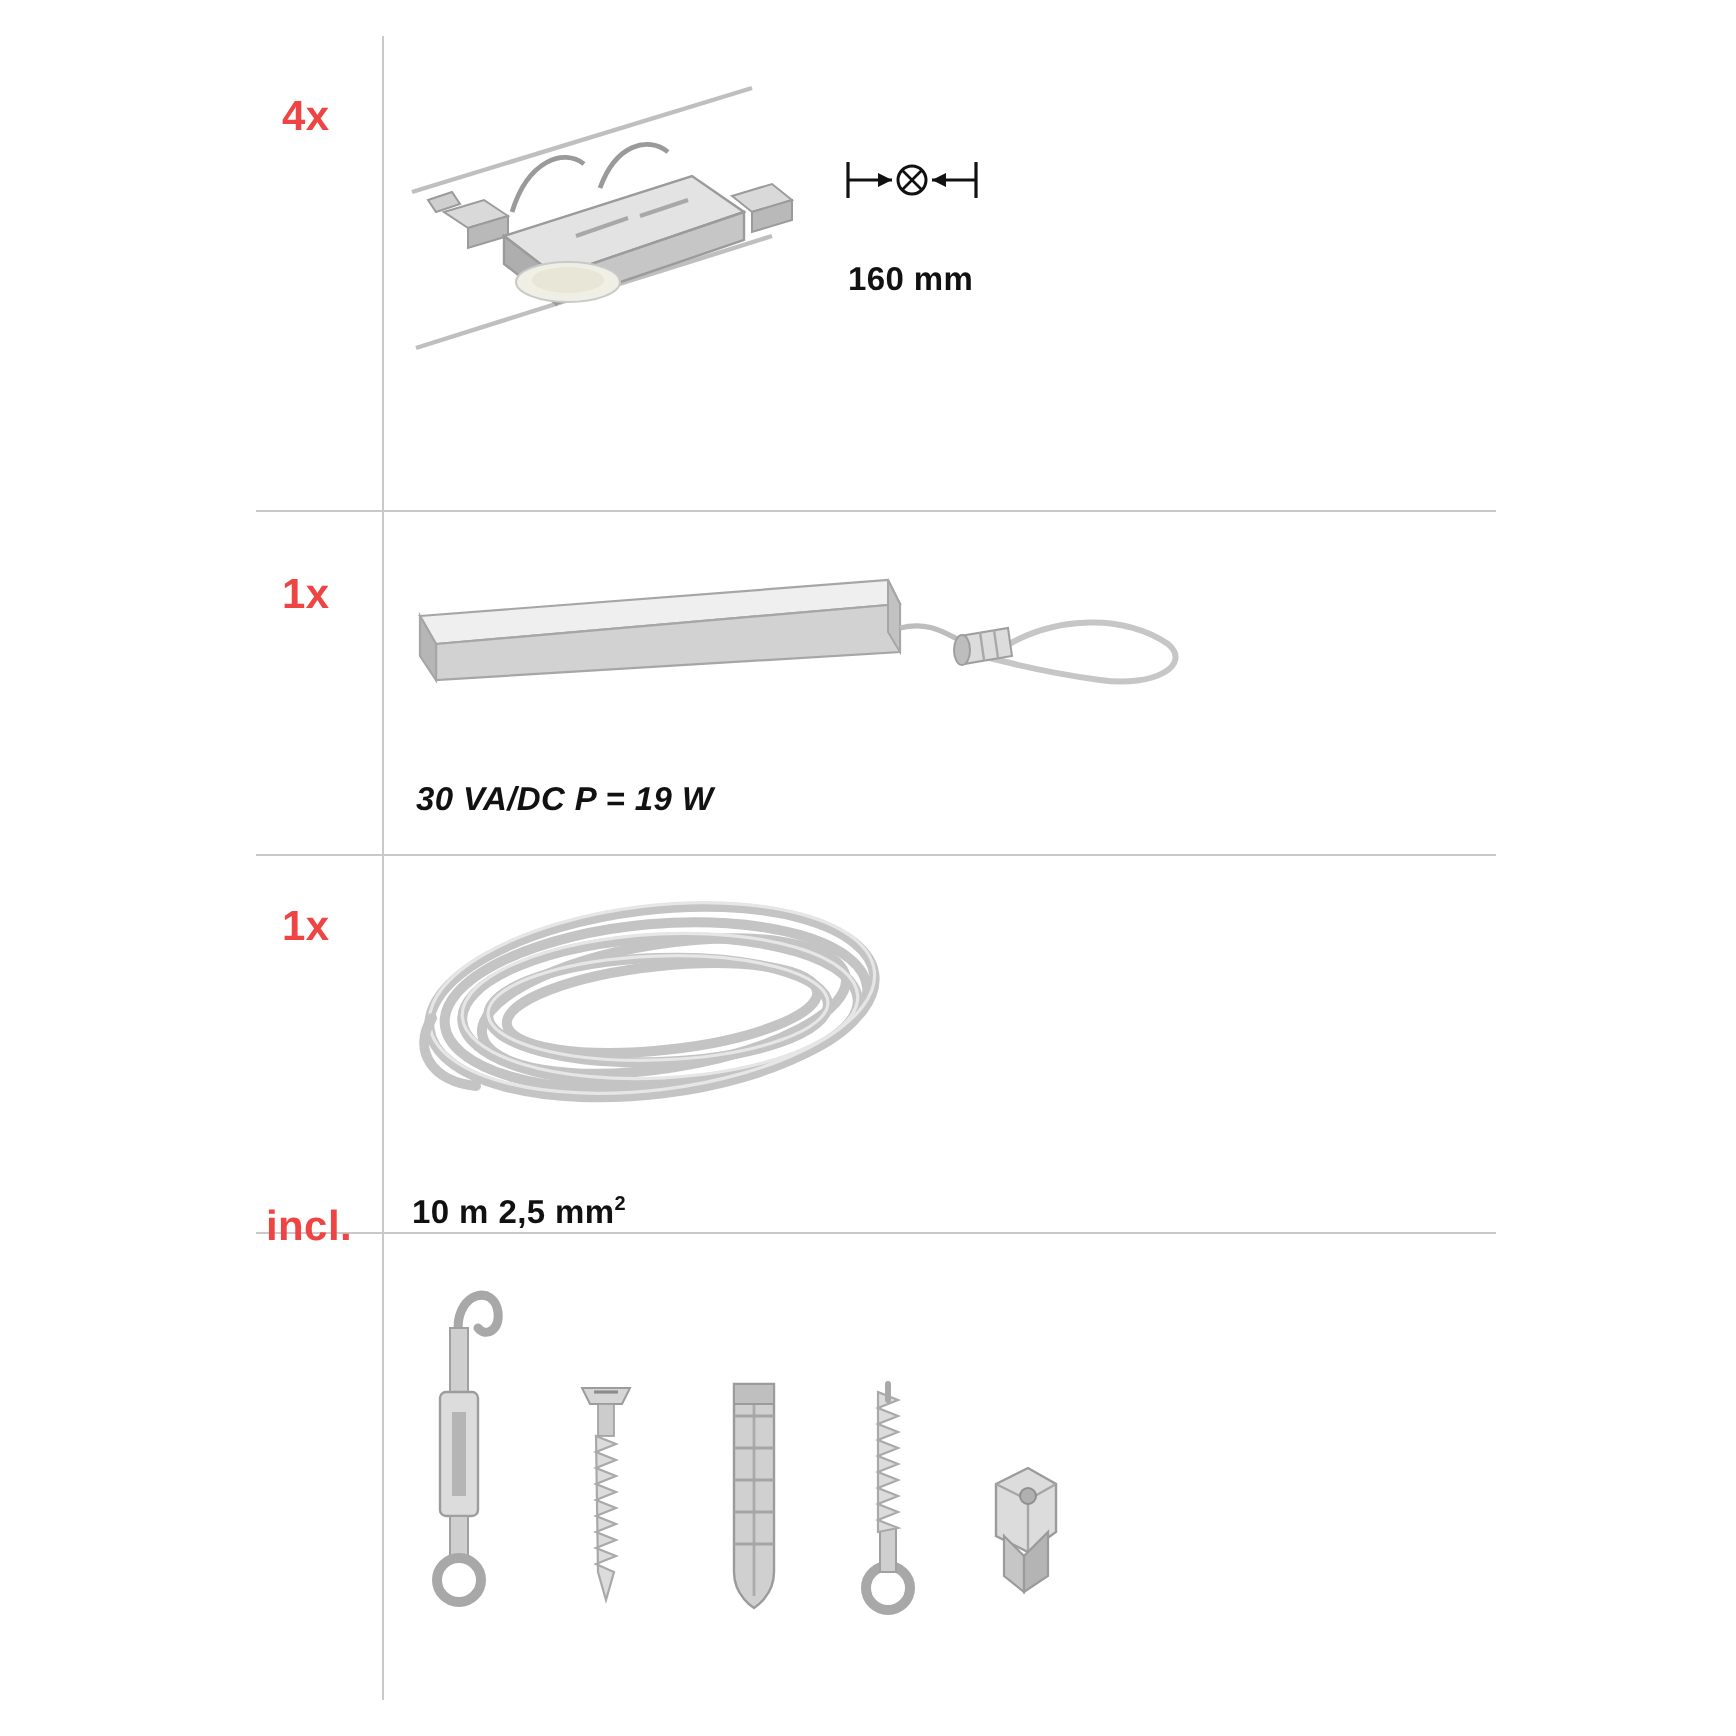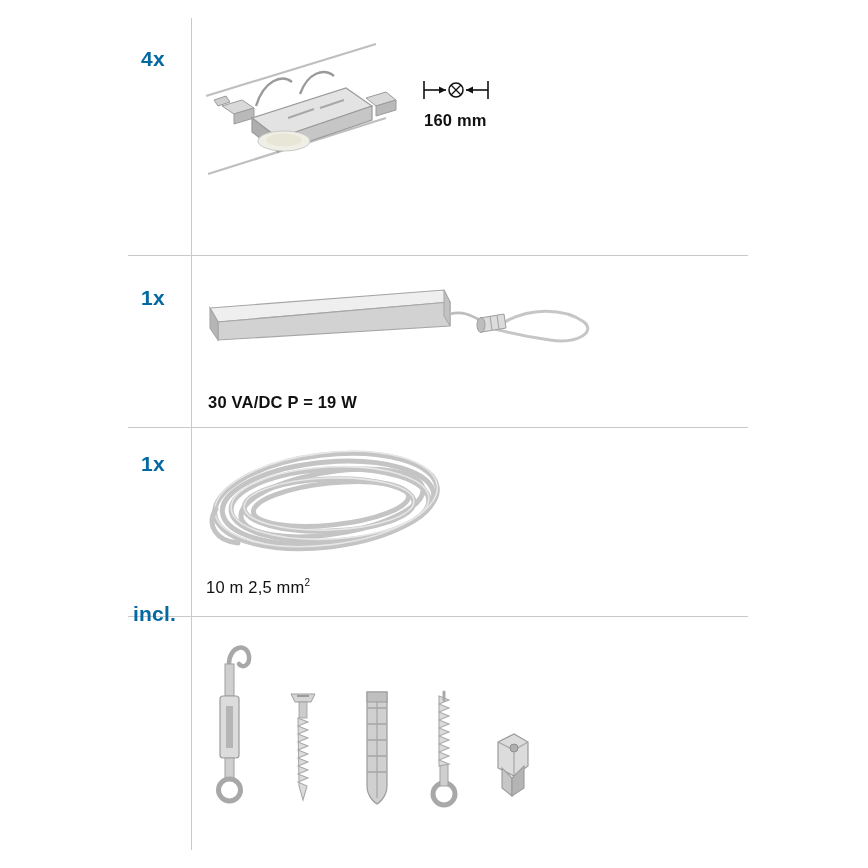--- a/index.html
+++ b/index.html
@@ -37,28 +37,29 @@
   }
   .row {
     position: absolute;
     left: 0;
     right: 0;
   }
   .qty {
     position: absolute;
     font-weight: bold;
     font-size: 21px;
-    color: #0369a1;
+    color: #ef4444;
     letter-spacing: 0.2px;
   }
   .caption {
     position: absolute;
     font-size: 16.5px;
     color: #111;
     letter-spacing: 0.2px;
+    margin-top: 20px;
   }
   .caption sup {
     font-size: 10px;
     vertical-align: super;
   }
   .art {
     position: absolute;
   }
   svg { display: block; }
 </style>
@@ -145,21 +146,21 @@
 
         <g>
           <path d="M282 40 L306 36 L308 50 L284 54 Z" fill="#dcdcdc" stroke="#9e9e9e" stroke-width="1"></path>
           <ellipse cx="283" cy="47" rx="4" ry="7.5" fill="#bdbdbd" stroke="#9e9e9e" stroke-width="1"></ellipse>
           <path d="M292 38 L294 52" stroke="#a9a9a9" stroke-width="1.2"></path>
           <path d="M299 37 L301 51" stroke="#a9a9a9" stroke-width="1.2"></path>
         </g>
       </svg>
     </div>
 
-    <div class="caption" style="left:208px; top:393px; font-weight:bold;">30 VA/DC    P = 19 W</div>
+    <div class="caption" style="left:208px; top:371px; font-weight:bold;font-style:italic;">30 VA/DC    P = 19 W</div>
   </div>
 
   <div class="h-divider" style="top:427px;"></div>
 
   <div class="row">
 
     <div class="qty" style="left:141px; top:452px;">1x</div>
 
     <div class="art" style="left:198px; top:443px;">
       <svg width="280" height="125" viewBox="0 0 280 125">
@@ -174,21 +175,21 @@
         <g fill="none" stroke="#e6e6e6" stroke-width="1.6">
           <ellipse cx="128" cy="56" rx="112" ry="46" transform="rotate(-7 128 56)"></ellipse>
           <ellipse cx="132" cy="60" rx="99" ry="36" transform="rotate(-3 132 60)"></ellipse>
           <ellipse cx="131" cy="61" rx="85" ry="26" transform="rotate(-2 131 61)"></ellipse>
         </g>
 
         <path d="M18 66 C8 82, 18 98, 40 100" fill="none" stroke="#c4c4c4" stroke-width="5" stroke-linecap="round"></path>
       </svg>
     </div>
 
-    <div class="caption" style="left:206px; top:577px; font-weight:normal;"><span>10 m 2,5 mm</span><sup>2</sup></div>
+    <div class="caption" style="left:206px; top:577px; font-weight:bold;"><span>10 m 2,5 mm</span><sup>2</sup></div>
   </div>
 
   <div class="h-divider" style="top:616px;"></div>
 
   <div class="row">
 
     <div class="qty" style="left:133px; top:602px;">incl.</div>
 
     <div class="art" style="left:205px; top:630px;">
       <svg width="56" height="180" viewBox="0 0 56 180">

